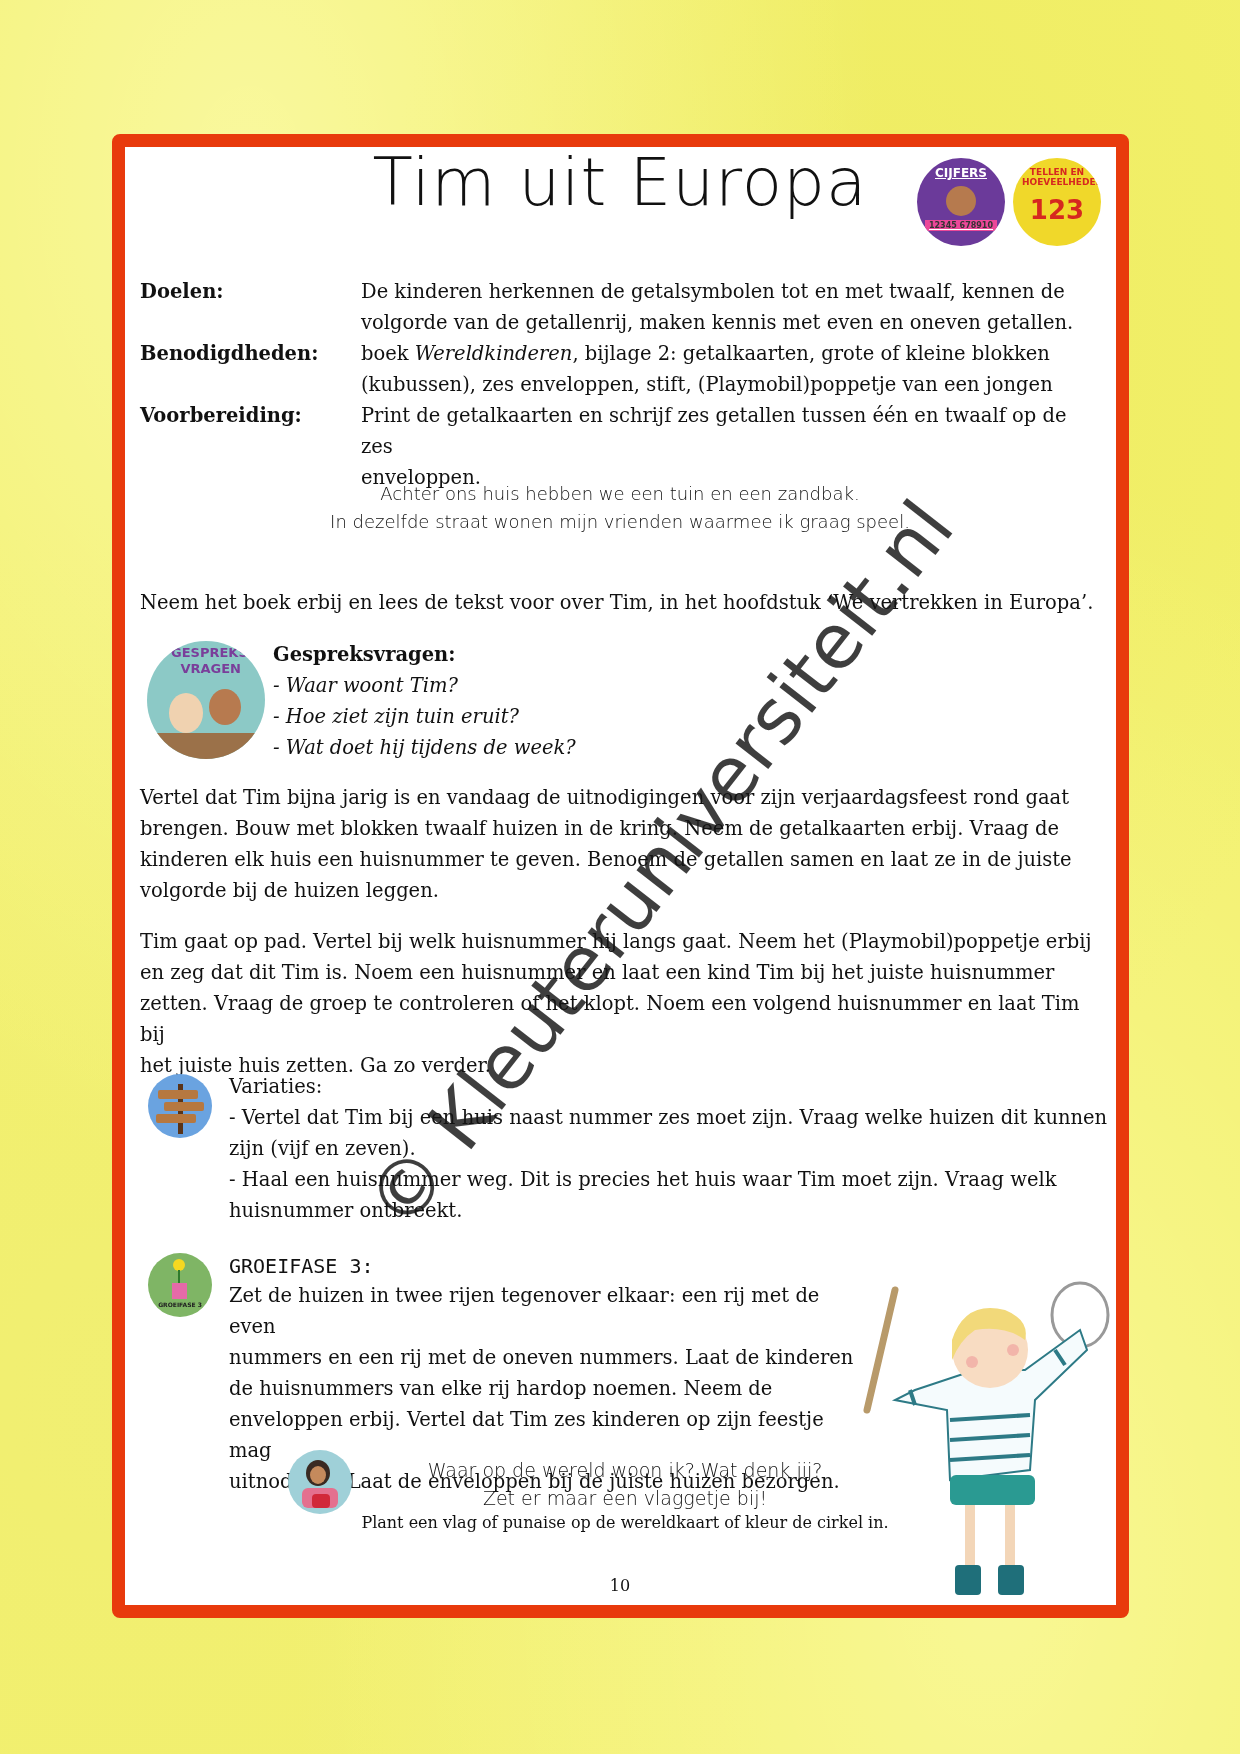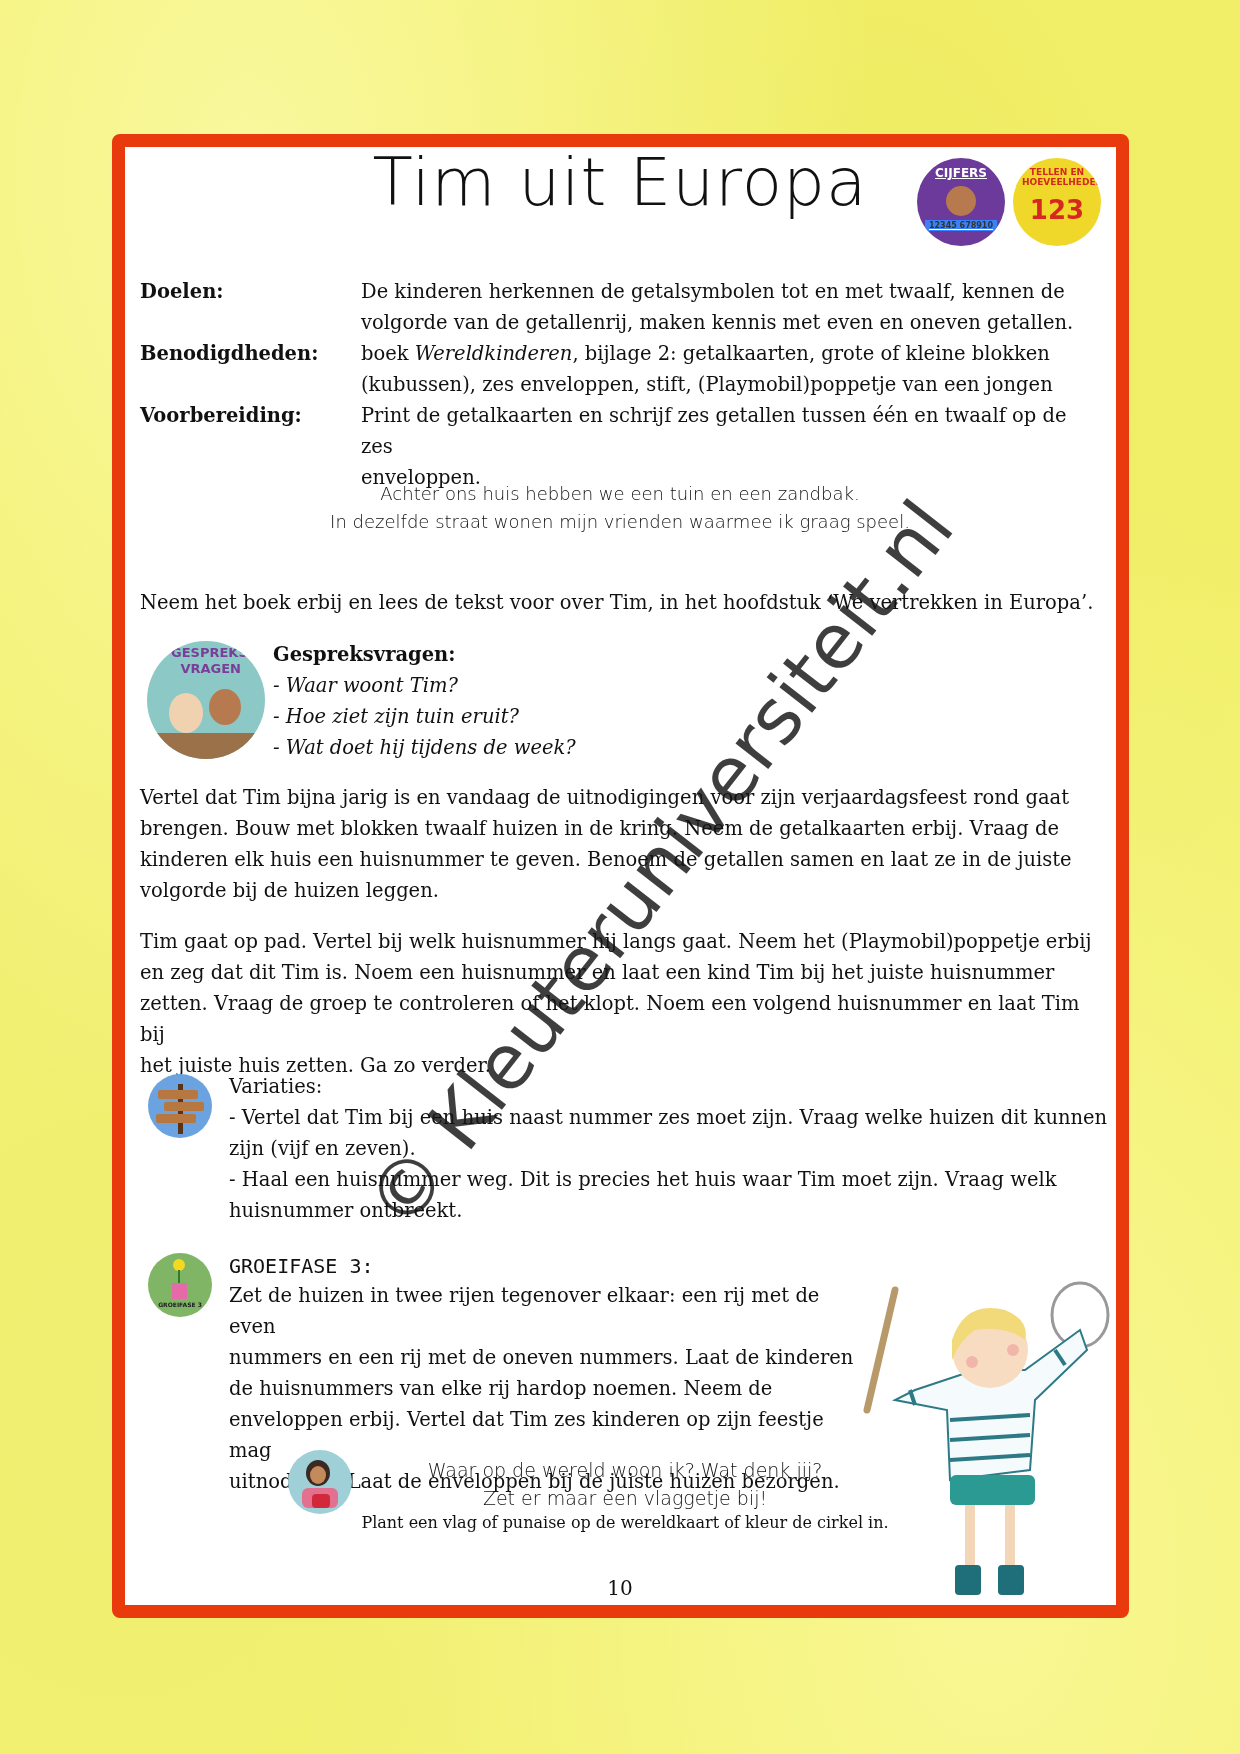--- a/index.html
+++ b/index.html
@@ -26,21 +26,21 @@
     font-size: 66px; letter-spacing: 1px; line-height: 1;
   }
   .badge {
     position: absolute; width: 88px; height: 88px; border-radius: 50%;
     display: flex; flex-direction: column; align-items: center; justify-content: flex-start;
     font-family: "DejaVu Sans", sans-serif; font-weight: bold; overflow: hidden;
   }
   .badge-cijfers { left: 917px; top: 158px; background: #6b3a9a; color: #fff; font-size: 12px; padding-top: 8px; box-sizing: border-box; text-decoration: underline; }
   .badge-tellen { left: 1013px; top: 158px; background: #f0d82a; color: #d6281f; font-size: 9px; padding-top: 10px; box-sizing: border-box; text-align: center; line-height: 1.1; }
   .badge .face { width: 30px; height: 30px; border-radius: 50%; background: #b67a4e; margin-top: 6px; }
-  .badge .nums { margin-top: 4px; background: #3b82f6; color: #333; font-size: 8px; padding: 1px 4px; }
+  .badge .nums { margin-top: 4px; background: #ec4899; color: #333; font-size: 8px; padding: 1px 4px; }
   .badge-tellen .big { color: #d6281f; font-size: 26px; margin-top: 8px; font-weight: bold; }
 
   .meta { font-size: 19.5px; line-height: 31px; }
   .meta-label { font-weight: bold; left: 140px; }
   .meta-val { left: 361px; width: 740px; }
 
   .poem {
     left: 0; width: 1240px; text-align: center; top: 480px;
     font-family: "DejaVu Sans", sans-serif; font-size: 18px; line-height: 28px; font-weight: 300;
   }
@@ -49,21 +49,21 @@
   .gq-title { font-weight: bold; }
   .gq-item { font-style: italic; }
   .hand { font-family: "DejaVu Sans", sans-serif; }
   .groei-title { font-family: "DejaVu Sans Mono", monospace; font-weight: normal; font-size: 20px; letter-spacing: 0px; }
   .watermark {
     left: 210px; top: 820px; width: 900px; text-align: center;
     transform: rotate(-52deg); transform-origin: center;
     font-family: "DejaVu Sans", sans-serif; font-size: 76px; color: rgba(20,20,20,0.82);
     white-space: nowrap; pointer-events: none;
   }
-  .pagenum { left: 0; width: 1240px; top: 1576px; text-align: center; font-size: 20px; }
+  .pagenum { left: 0; width: 1240px; top: 1576px; text-align: center; font-size: 16px; }
 </style>
 </head>
 <body>
 
 <div class="frame"></div>
 
 <div class="abs title">Tim uit Europa</div>
 
 <div class="badge badge-cijfers">
   <span>CIJFERS</span>

